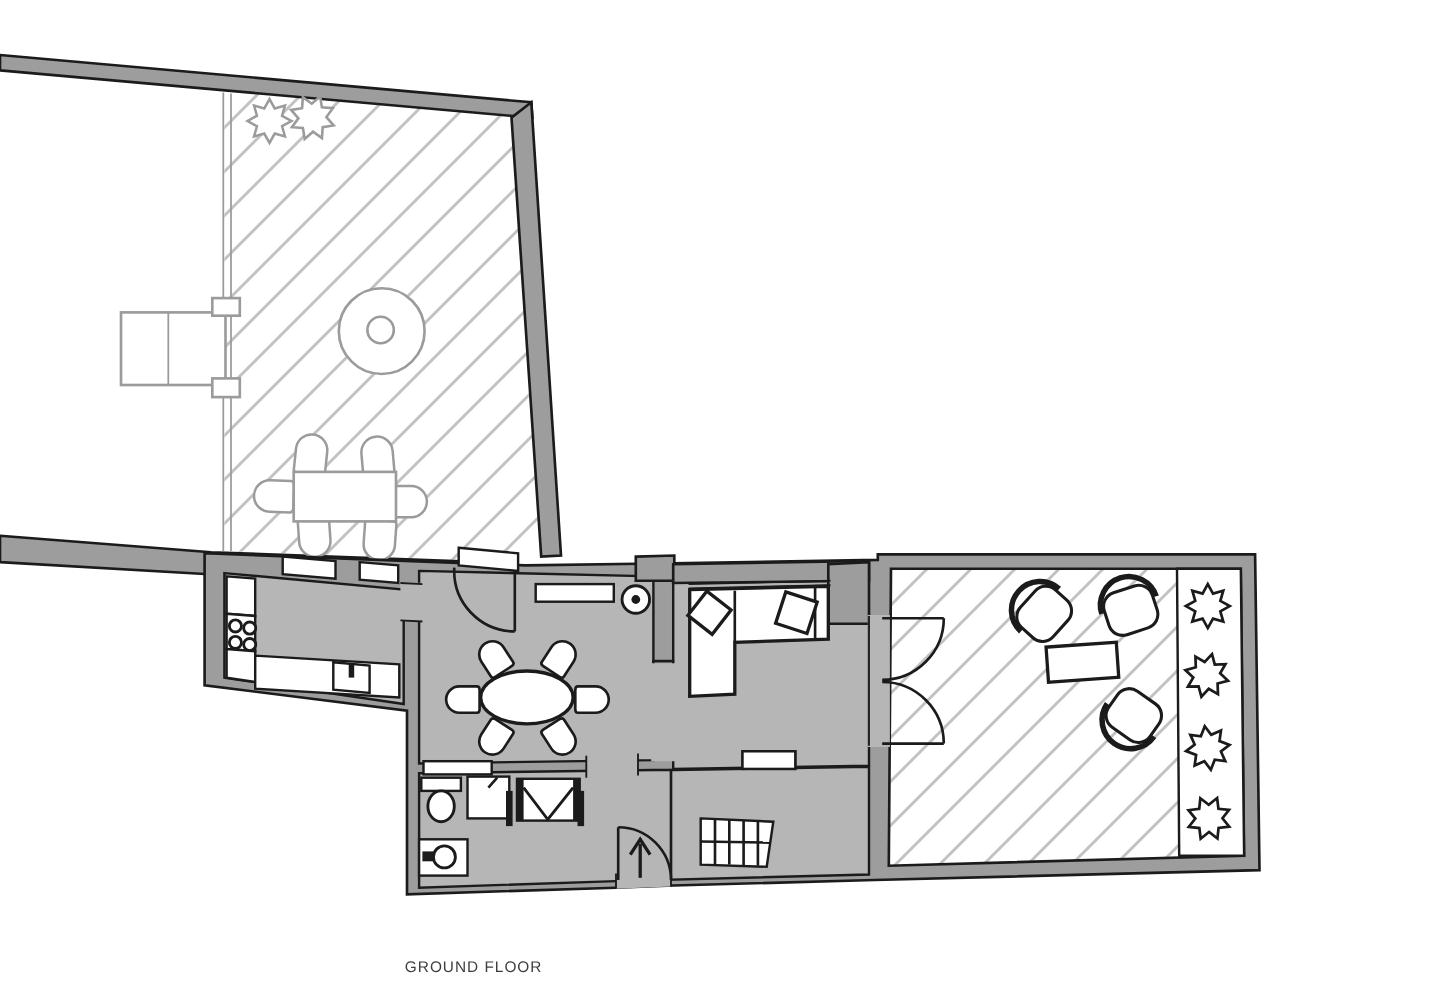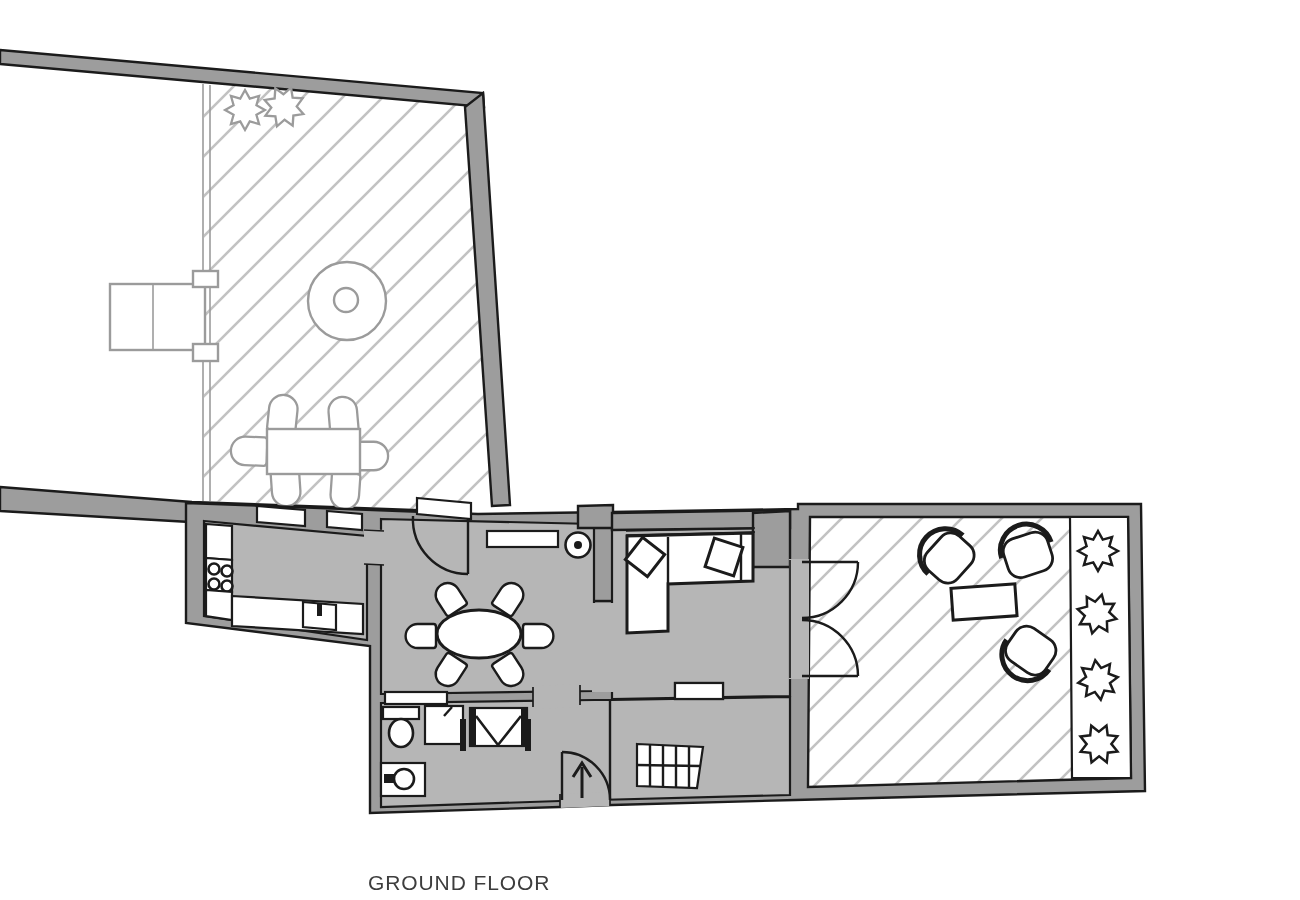--- a/index.html
+++ b/index.html
@@ -1,19 +1,19 @@
 <!DOCTYPE html>
 <html style="--wall: #9d9d9d; --floor: #b6b6b6; --outline: #1b1b1b; --hatch: #c2c2c2; --garden: #9b9b9b; --bg: #ffffff; --text: #3d3d3d;"><head>
 <meta charset="utf-8">
 <style>
   html,body { margin:0; padding:0; background:#fff; }
   .stage { position:relative; width:1300px; height:900px; background:var(--bg,#fff); overflow:hidden;
            font-family:"Liberation Sans", sans-serif; }
   .stage svg { position:absolute; left:0; top:0; }
-  .plan-title { position:absolute; left:368px; top:871px; font-size:21px; letter-spacing:0.9px;
+  .plan-title { position:absolute; left:368px; top:871px; font-size:14px; letter-spacing:0.9px;
                 color:var(--text,#3d3d3d); }
   
   .wall  { fill:var(--wall,#9d9d9d); stroke:var(--outline,#1b1b1b); stroke-width:2.4; }
   .floor { fill:var(--floor,#b6b6b6); stroke:var(--outline,#1b1b1b); stroke-width:2.2; }
   .bridge{ fill:var(--floor,#b6b6b6); stroke:none; }
   .white { fill:#ffffff; stroke:var(--outline,#1b1b1b); stroke-width:2.2; }
   .blk   { fill:none; stroke:var(--outline,#1b1b1b); stroke-width:2.4; }
   .thin  { fill:none; stroke:var(--outline,#1b1b1b); stroke-width:1.7; }
   .furn  { fill:#ffffff; stroke:var(--outline,#1b1b1b); stroke-width:3; }
   .furn2 { fill:#ffffff; stroke:var(--outline,#1b1b1b); stroke-width:2.6; }

